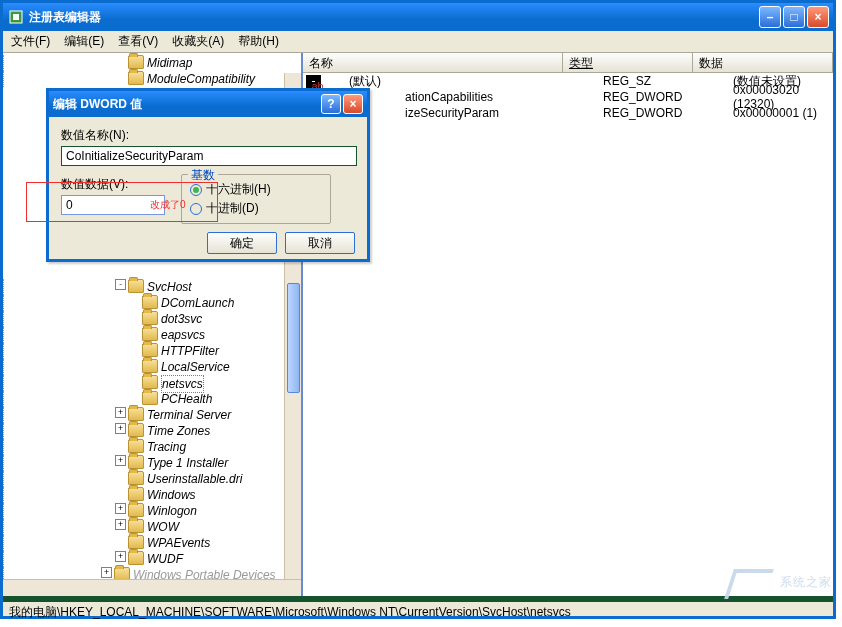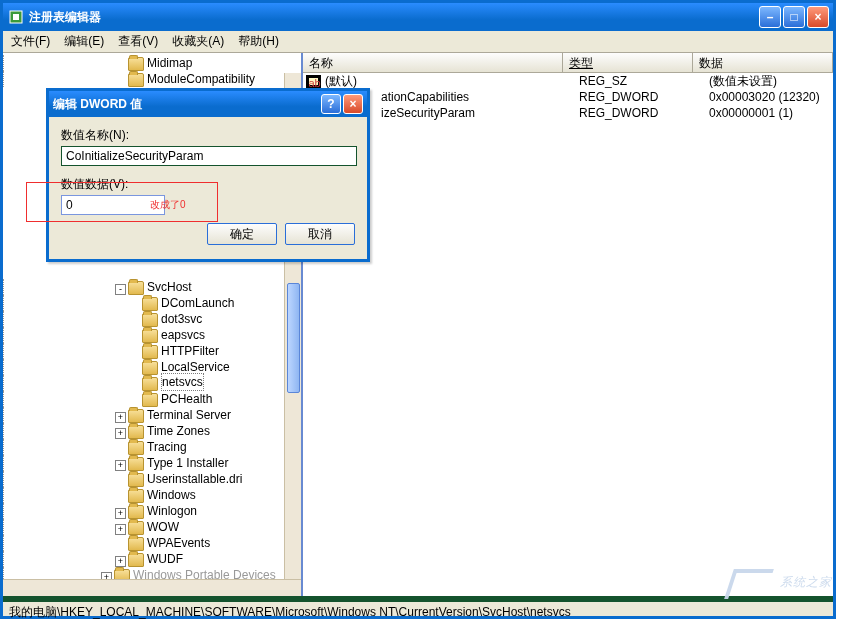--- a/index.html
+++ b/index.html
@@ -15,40 +15,40 @@
 .titlebar .wbtn.close { background:linear-gradient(to bottom,#ff9a7a,#d84a2a); }
 
 .menubar { height:22px; background:#ece9d8; border-bottom:1px solid #aca899; display:flex; align-items:center; padding:0 4px; gap:6px; }
 .menubar span { padding:2px 4px; color:#000; }
 
 .body { display:flex; height:calc(100% - 28px - 22px - 20px); background:#fff; }
 
 
 .tree { width:300px; border-right:2px solid #688ad1; overflow:hidden; position:relative; background:#fff; }
 .tree-inner { padding:2px 0 2px 0; white-space:nowrap; }
-.node { display:flex; align-items:flex-end; height:16px; line-height:16px; }
+.node { display:flex; align-items:flex-start; height:16px; line-height:16px;font-style:italic; }
 .node .pad { display:inline-block; }
 .node .exp { width:11px; height:11px; border:1px solid #808080; background:#fff; line-height:8px; font-size:9px; text-align:center; margin-right:2px; color:#000; }
 .node .exp.hide { border-color:transparent; background:transparent; }
 .node .ficon { width:16px; height:14px; margin-right:3px; display:inline-block; }
 .folder-closed { background:linear-gradient(to bottom,#f8e09a 0%,#e2b94e 100%); border:1px solid #b89330; border-radius:2px 2px 1px 1px; position:relative; }
 .folder-closed:before { content:""; position:absolute; top:-3px; left:0; width:7px; height:3px; background:#e2b94e; border:1px solid #b89330; border-bottom:none; border-radius:2px 2px 0 0; }
 .node .lbl { color:#000; }
 .node.sel .lbl { border:1px dotted #7c7c7c; }
 
 
 .list { flex:1; overflow:hidden; background:#fff; position:relative; }
 .lhead { height:20px; display:flex; background:#ece9d8; border-bottom:1px solid #aca899; }
 .lhead .col { border-right:1px solid #aca899; padding:2px 6px; background:linear-gradient(to bottom,#fdfdfd,#e6e3d4); }
 .lhead .c1 { width:260px; }
 .lhead .c2 { width:130px;text-decoration:underline; }
 .lhead .c3 { flex:1; }
 .lrow { height:16px; display:flex; align-items:center; padding-left:2px; }
 .lrow .ri { width:16px; height:15px; margin-right:4px; display:flex; align-items:center; justify-content:center; }
-.lrow .c1 { width:254px; }
+.lrow .c1 { width:254px;margin-left:24px; }
 .lrow .c2 { width:130px; }
 .lrow .c3 { flex:1; }
 
 .statusbar { height:14px; background:#ece9d8; border-top:6px solid #14532d; padding:2px 6px; font-size:12px; }
 
 
 .dialog { position:absolute; left:46px; top:88px; width:324px; height:174px; border:3px solid #0a6cce; background:#ece9d8; box-shadow:2px 2px 2px rgba(0,0,0,.2); z-index:5; }
 .dialog .dtitle { height:26px; background:linear-gradient(to bottom,#2a8cff 0%,#0a6cce 60%); color:#fff; display:flex; align-items:center; padding:0 4px; font-weight:bold; }
 .dialog .dtitle .sp { flex:1; }
 .dialog .dtitle .dbtn { width:20px; height:20px; border:1px solid #fff; border-radius:3px; display:flex; align-items:center; justify-content:center; margin-left:2px; background:linear-gradient(to bottom,#7db8ff,#2a6ed8); color:#fff; font-weight:bold; }
@@ -64,26 +64,26 @@
 .radio .rdot { width:12px; height:12px; border:1px solid #2a6ed8; border-radius:50%; display:flex; align-items:center; justify-content:center; }
 .radio .rdot.on:after { content:""; width:6px; height:6px; background:#3db94b; border-radius:50%; }
 .dlgbtns { display:flex; justify-content:flex-end; gap:8px; margin-top:8px; }
 .xpbtn { width:70px; height:22px; border:1px solid #2a6ed8; border-radius:2px; background:linear-gradient(to bottom,#fdfdfd,#e6e3d4); text-align:center; line-height:20px; }
 
 
 .annot { position:absolute; left:26px; top:182px; width:192px; height:40px; border:1px solid #ef2e2e; z-index:6; pointer-events:none; }
 .annot-label { position:absolute; left:150px; top:198px; color:#ef2e2e; font-size:10px; z-index:7; pointer-events:none; }
 
 
-.water { position:absolute; right:10px; bottom:26px; color:rgba(200,215,235,.9); font-size:16px; font-style:italic; z-index:3; pointer-events:none; letter-spacing:1px; }
+.water { position:absolute; right:10px; bottom:26px; color:rgba(200,215,235,.9); font-size:16px; z-index:3; pointer-events:none; letter-spacing:1px; }
 .water .logo { width:44px; height:38px; display:inline-block; vertical-align:middle; margin-right:2px; position:relative; }
 .water .logo:before { content:""; position:absolute; left:0; top:6px; width:36px; height:26px; border:4px solid rgba(200,215,235,.95); border-bottom:none; border-right:none; transform:skewX(-18deg); }
 
 
-.str-icon { width:15px; height:13px; background:#fef9c3; border:3px solid #000000; color:#c93a3a; font-size:11px; line-height:11px; text-align:center; }
+.str-icon { width:15px; height:13px; background:#fef9c3; border:6px solid #000000; color:#c93a3a; font-size:11px; line-height:11px; text-align:center; }
 .dw-icon { width:15px; height:13px; background:#fff; border:1px solid #2a6ed8; color:#2a6ed8; font-size:8px; line-height:11px; text-align:center; }
 
 .scroll-v { position:absolute; top:20px; right:0; width:17px; height:calc(100% - 20px); background:#eee7d7; border-left:1px solid #cabfa4; }
 .scroll-v .thumb { position:absolute; left:2px; width:13px; background:linear-gradient(to right,#bcd6ff,#8fb6f2); border:1px solid #5a86d8; border-radius:2px; }
 .tree .scroll-h { position:absolute; bottom:0; left:0; right:0; height:17px; background:#eee7d7; border-top:1px solid #cabfa4; }
 
 </style>
 </head>
 <body>
 
@@ -307,20 +307,31 @@
     <div class="dbtn close">×</div>
   </div>
   <div class="dbody">
     <div class="fldlabel">数值名称(N):</div>
     <div class="edit">CoInitializeSecurityParam</div>
     <div class="short-row">
       <div>
         <div class="fldlabel">数值数据(V):</div>
         <div class="edit2">0</div>
       </div>
+      <div class="groupbox">
+        <span class="gt">基数</span>
+        <div class="radio">
+          <span class="rdot on"></span>
+          <span>十六进制(H)</span>
+        </div>
+        <div class="radio">
+          <span class="rdot"></span>
+          <span>十进制(D)</span>
+        </div>
+      </div>
     </div>
     <div class="dlgbtns">
       <div class="xpbtn">确定</div>
       <div class="xpbtn">取消</div>
     </div>
   </div>
 </div>
 
 <div class="annot"></div>
 <div class="annot-label">改成了0</div>

